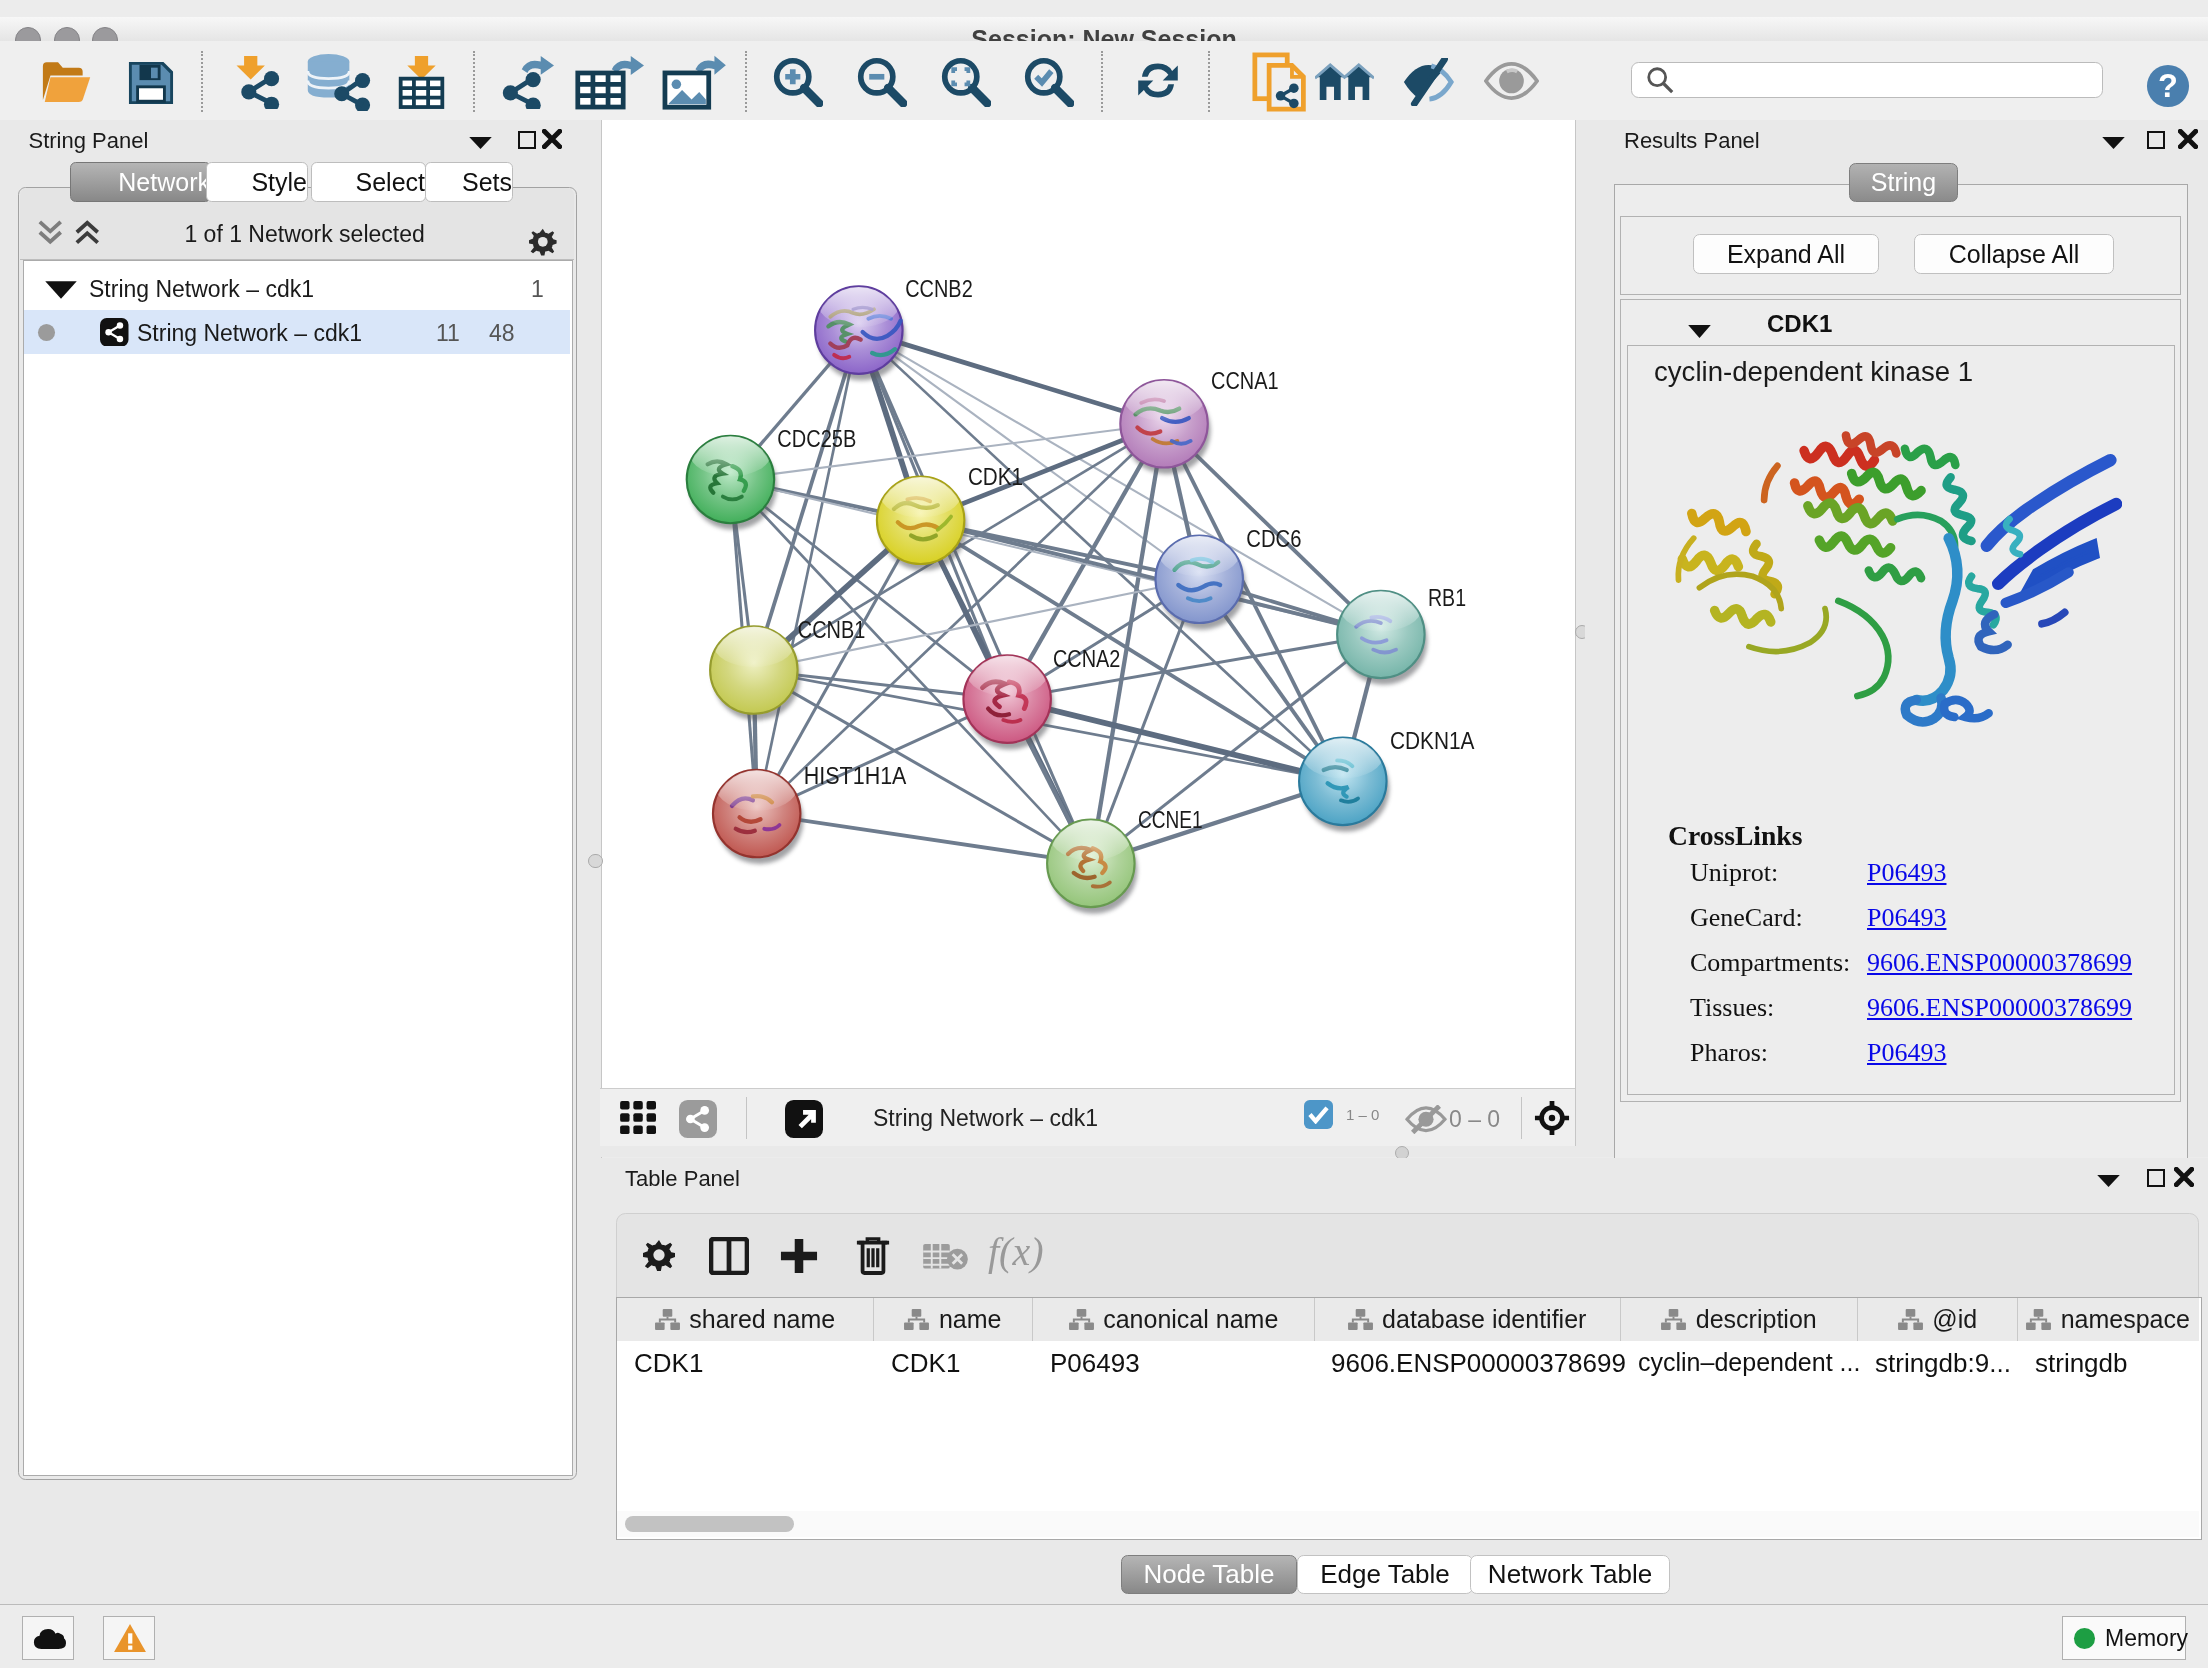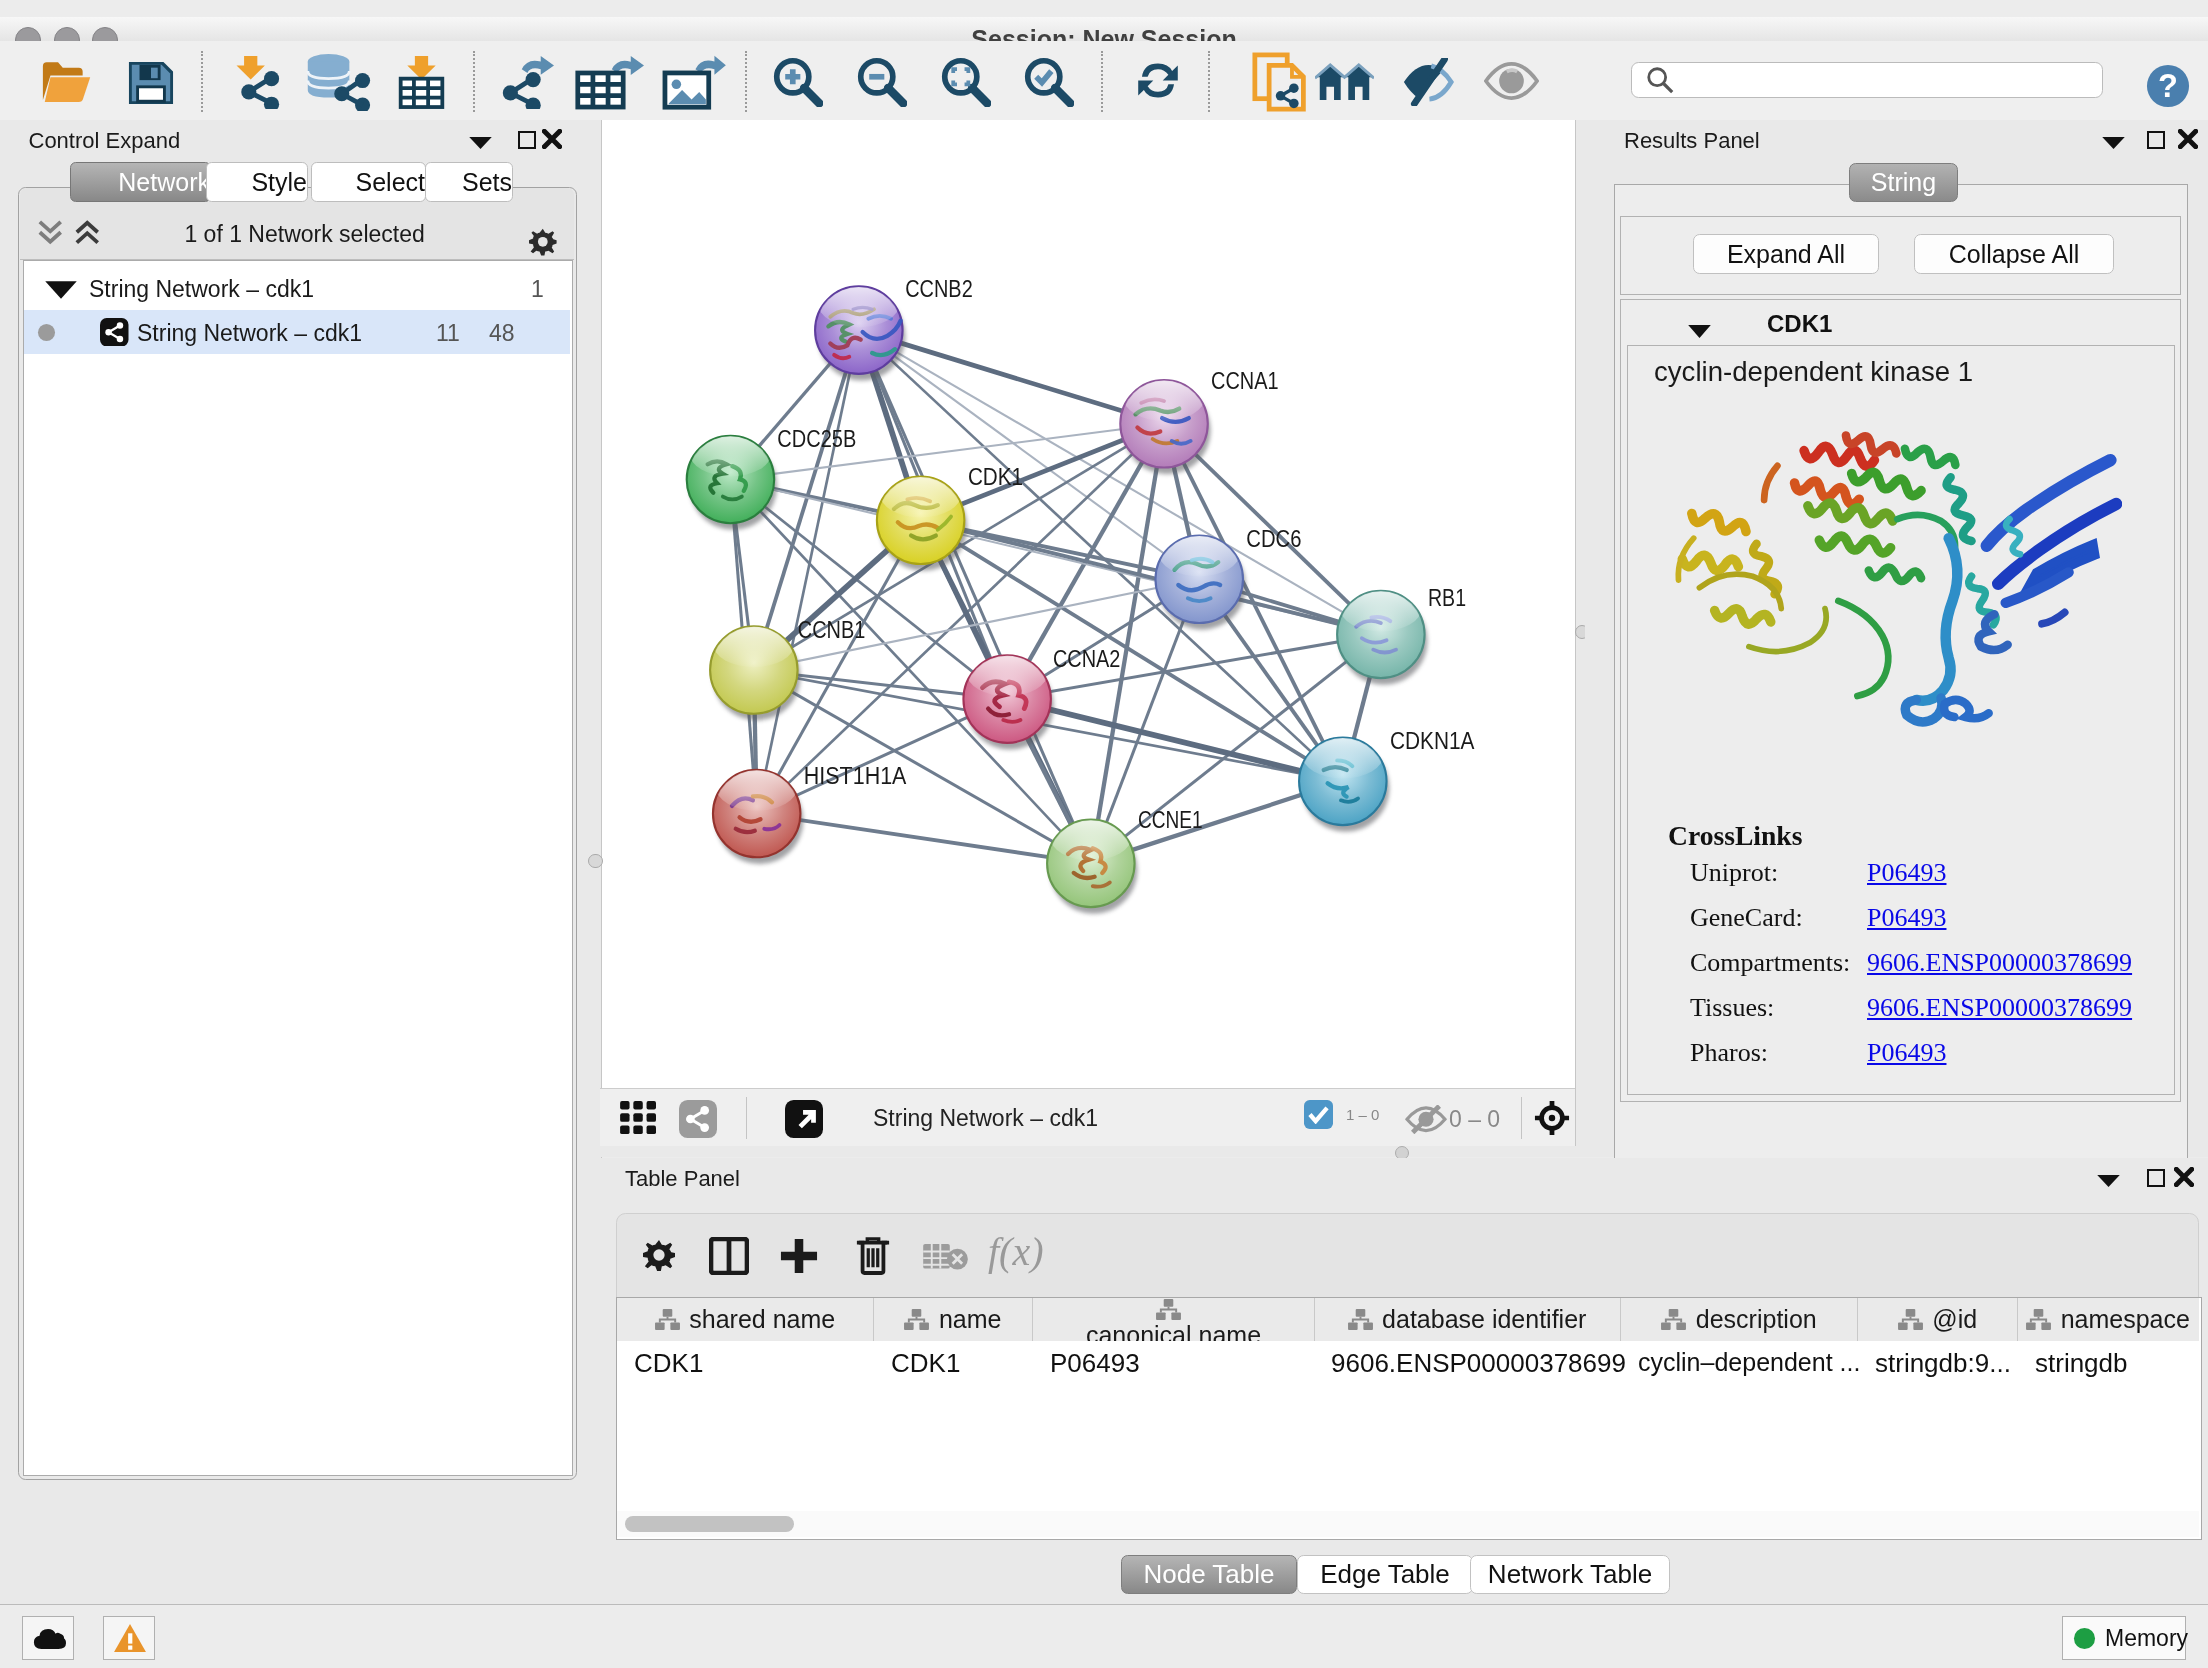--- a/index.html
+++ b/index.html
@@ -195,21 +195,21 @@
     <circle cx="13" cy="13" r="9" fill="none" stroke="#555" stroke-width="3"></circle>
     <path d="M20 20 L29 29" stroke="#555" stroke-width="3.4"></path>
       </svg>
     </div>
   <svg class="tbi" style="left:2146px;top:23px" width="44" height="44" viewBox="0 0 46 46">
     <circle cx="23" cy="23" r="22" fill="#4a7fae"></circle>
     <text x="23" y="34" font-size="34" font-weight="bold" fill="#fff" text-anchor="middle" font-family="Liberation Sans">?</text>
   </svg>
 </div>
 <div id="controlpanel" class="abs">
-  <div style="position:absolute;left:28.5px;top:7.6px;" class="panelhead">Control Expand</div>
+  <div style="position:absolute;left:28.5px;top:7.6px;" class="panelhead">String Panel</div>
   <svg style="position:absolute;left:468px;top:15px;" width="25" height="15" viewBox="0 0 26 16">
       <path d="M1 2 L25 2 L13 15 Z" fill="#111"></path>
     </svg>
   <div style="position:absolute;left:518px;top:10.5px;width:14.3px;height:14.3px;border:2.9px solid #111;"></div>
   <svg style="position:absolute;left:542px;top:8.6px;" width="20" height="20" viewBox="0 0 26 26">
       <path d="M3 3 L23 23 M23 3 L3 23" stroke="#111" stroke-width="6.5" stroke-linecap="round"></path>
     </svg>
   <div id="cp-box"></div>
   <div class="tab tabsel" style="left:70px;width:139px;">Network</div>
   <div class="tab" style="left:206px;width:100px;">Style</div>
@@ -679,21 +679,21 @@
         <svg width="25" height="23" viewBox="0 0 26 24" style="flex:0 0 auto;margin-right:9.5px;">
           <g fill="#8a8a8a">
             <rect x="8" y="1" width="10" height="8" rx="1"></rect>
             <rect x="0" y="15" width="10" height="8" rx="1"></rect>
             <rect x="16" y="15" width="10" height="8" rx="1"></rect>
           </g>
           <path d="M13 9 L13 12 M5 15 L5 12 L21 12 L21 15" stroke="#8a8a8a" stroke-width="2" fill="none"></path>
         </svg>
         <span style="white-space:nowrap;">name</span>
       </div>
-<div style="position:absolute;left:416px;top:0;width:281px;height:43px;border-right:1px solid #c9c9c9;display:flex;align-items:center;font-size:25px;color:#1a1a1a;overflow:hidden;flex-direction:column;">
+<div style="position:absolute;left:416px;top:0;width:281px;height:43px;border-right:1px solid #c9c9c9;display:flex;align-items:center;justify-content:center;font-size:25px;color:#1a1a1a;overflow:hidden;">
         <svg width="25" height="23" viewBox="0 0 26 24" style="flex:0 0 auto;margin-right:9.5px;">
           <g fill="#8a8a8a">
             <rect x="8" y="1" width="10" height="8" rx="1"></rect>
             <rect x="0" y="15" width="10" height="8" rx="1"></rect>
             <rect x="16" y="15" width="10" height="8" rx="1"></rect>
           </g>
           <path d="M13 9 L13 12 M5 15 L5 12 L21 12 L21 15" stroke="#8a8a8a" stroke-width="2" fill="none"></path>
         </svg>
         <span style="white-space:nowrap;">canonical name</span>
       </div>

